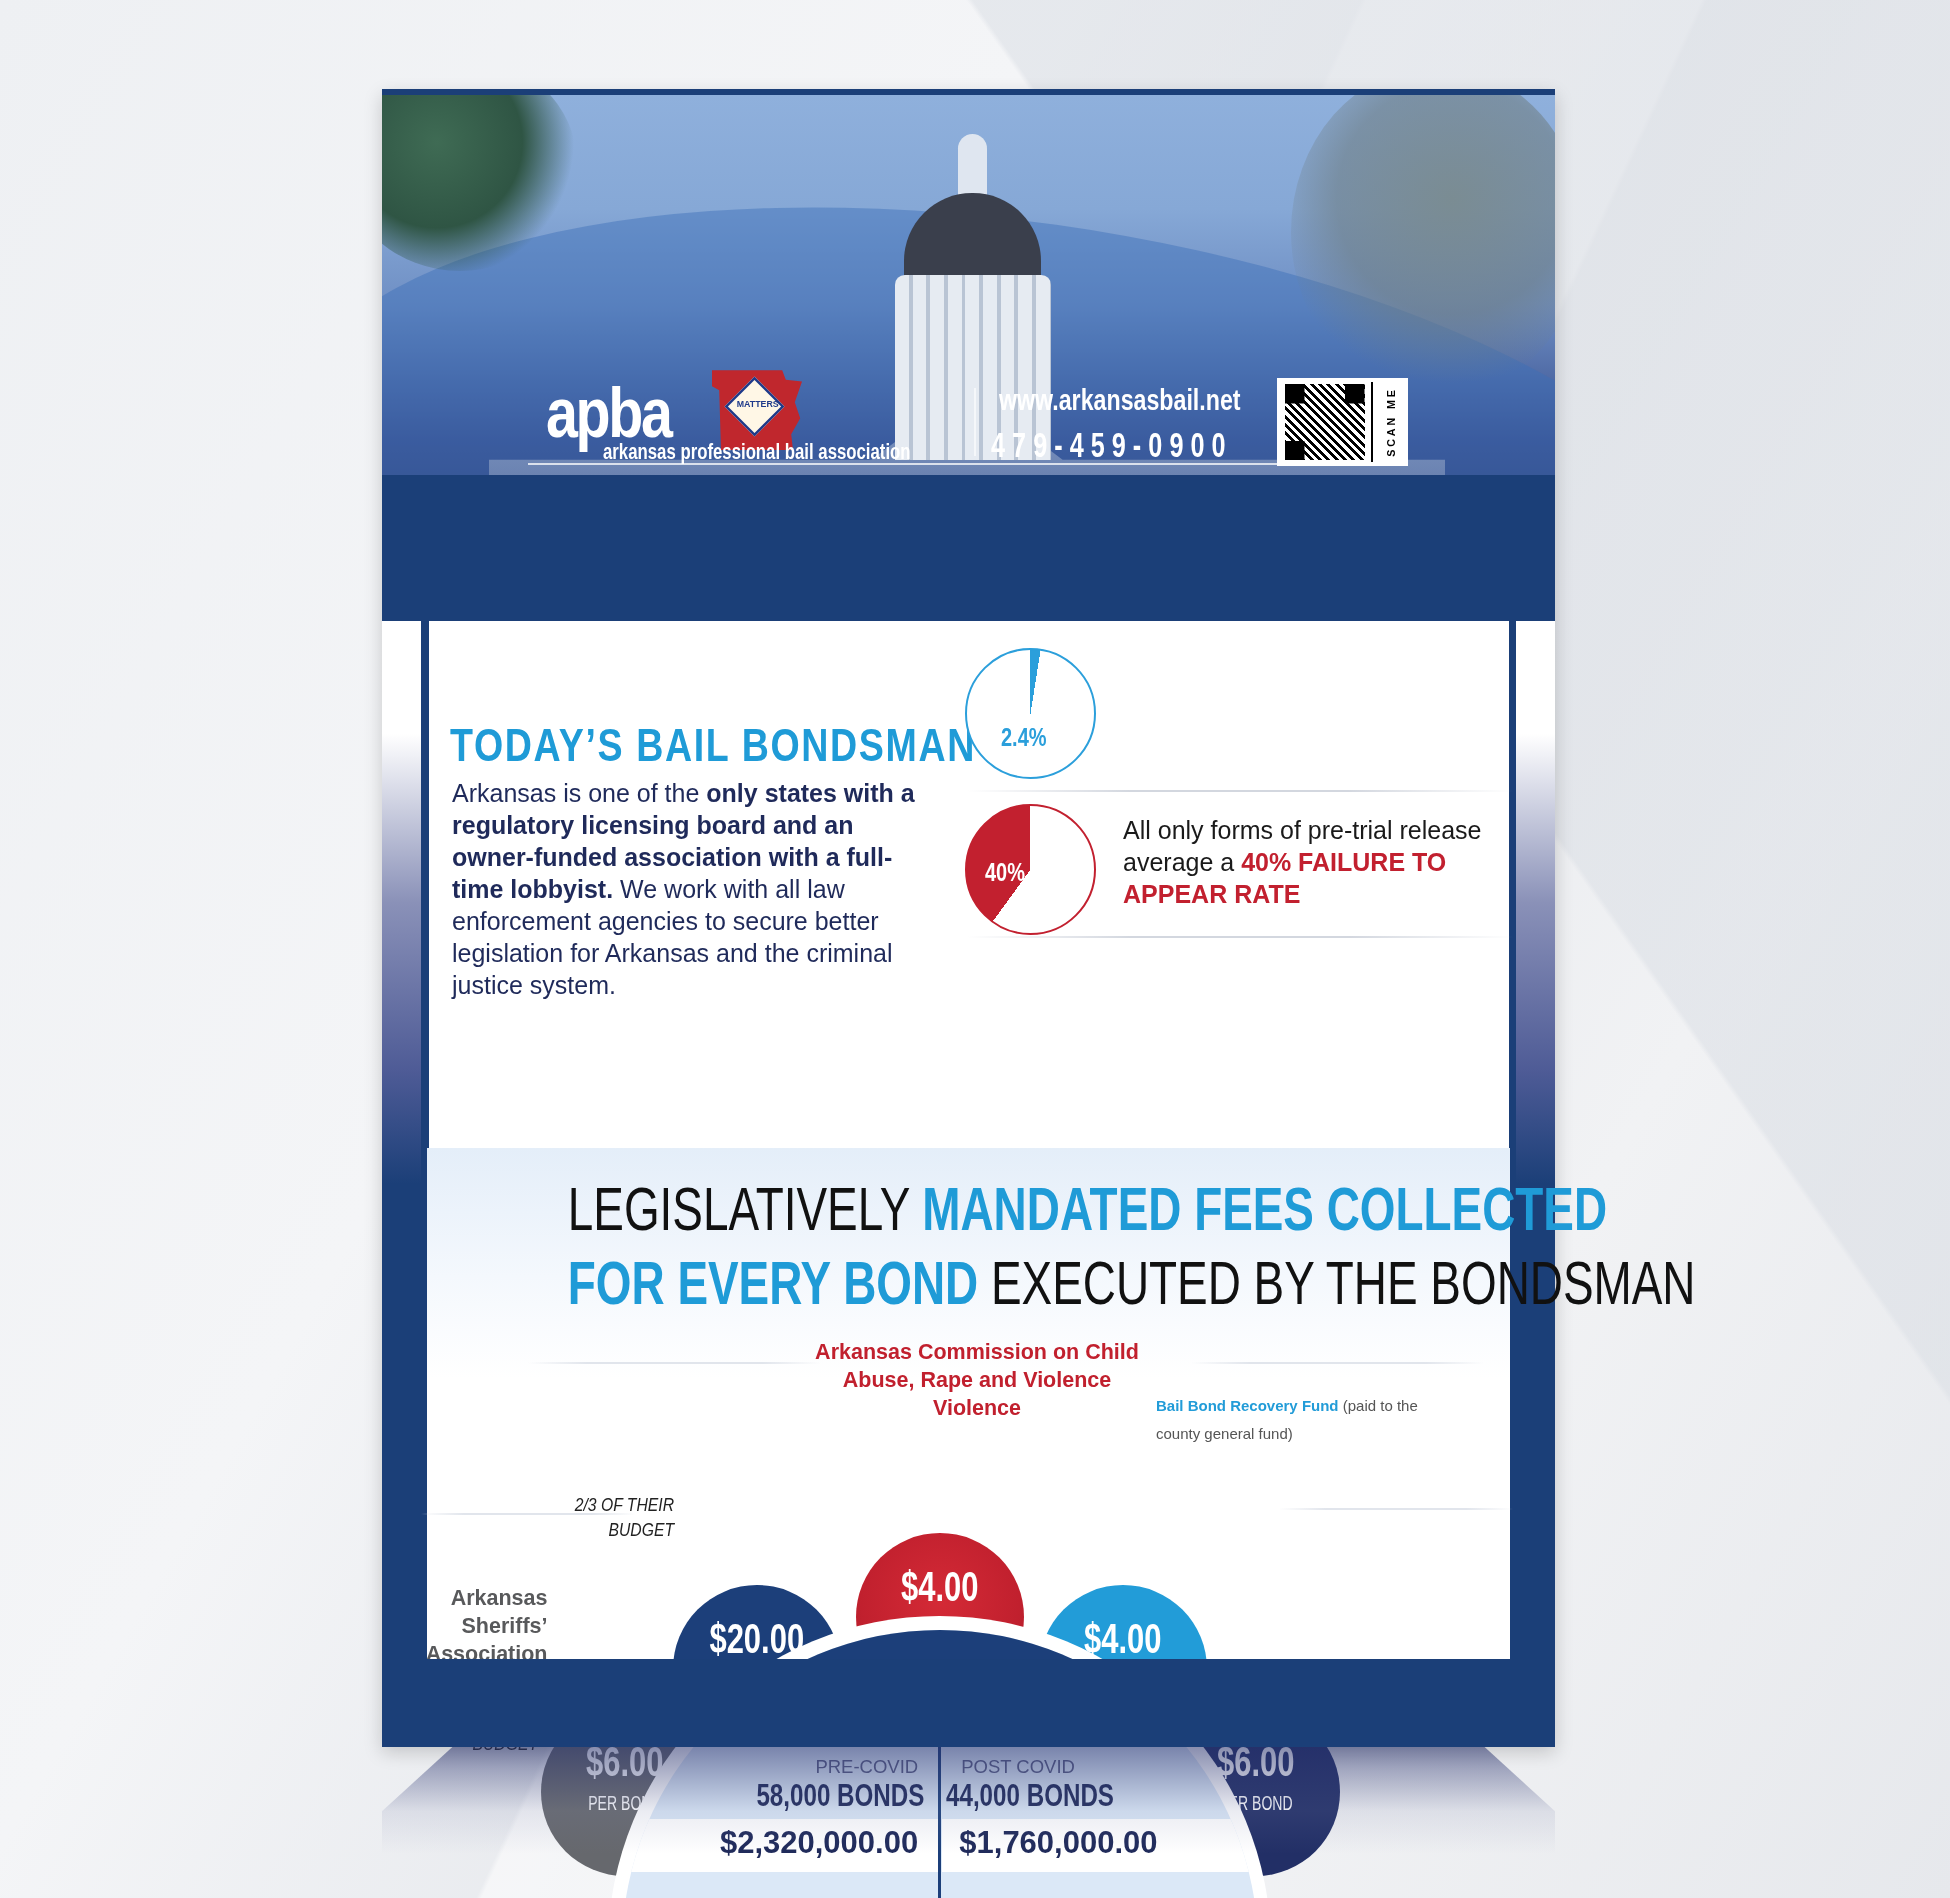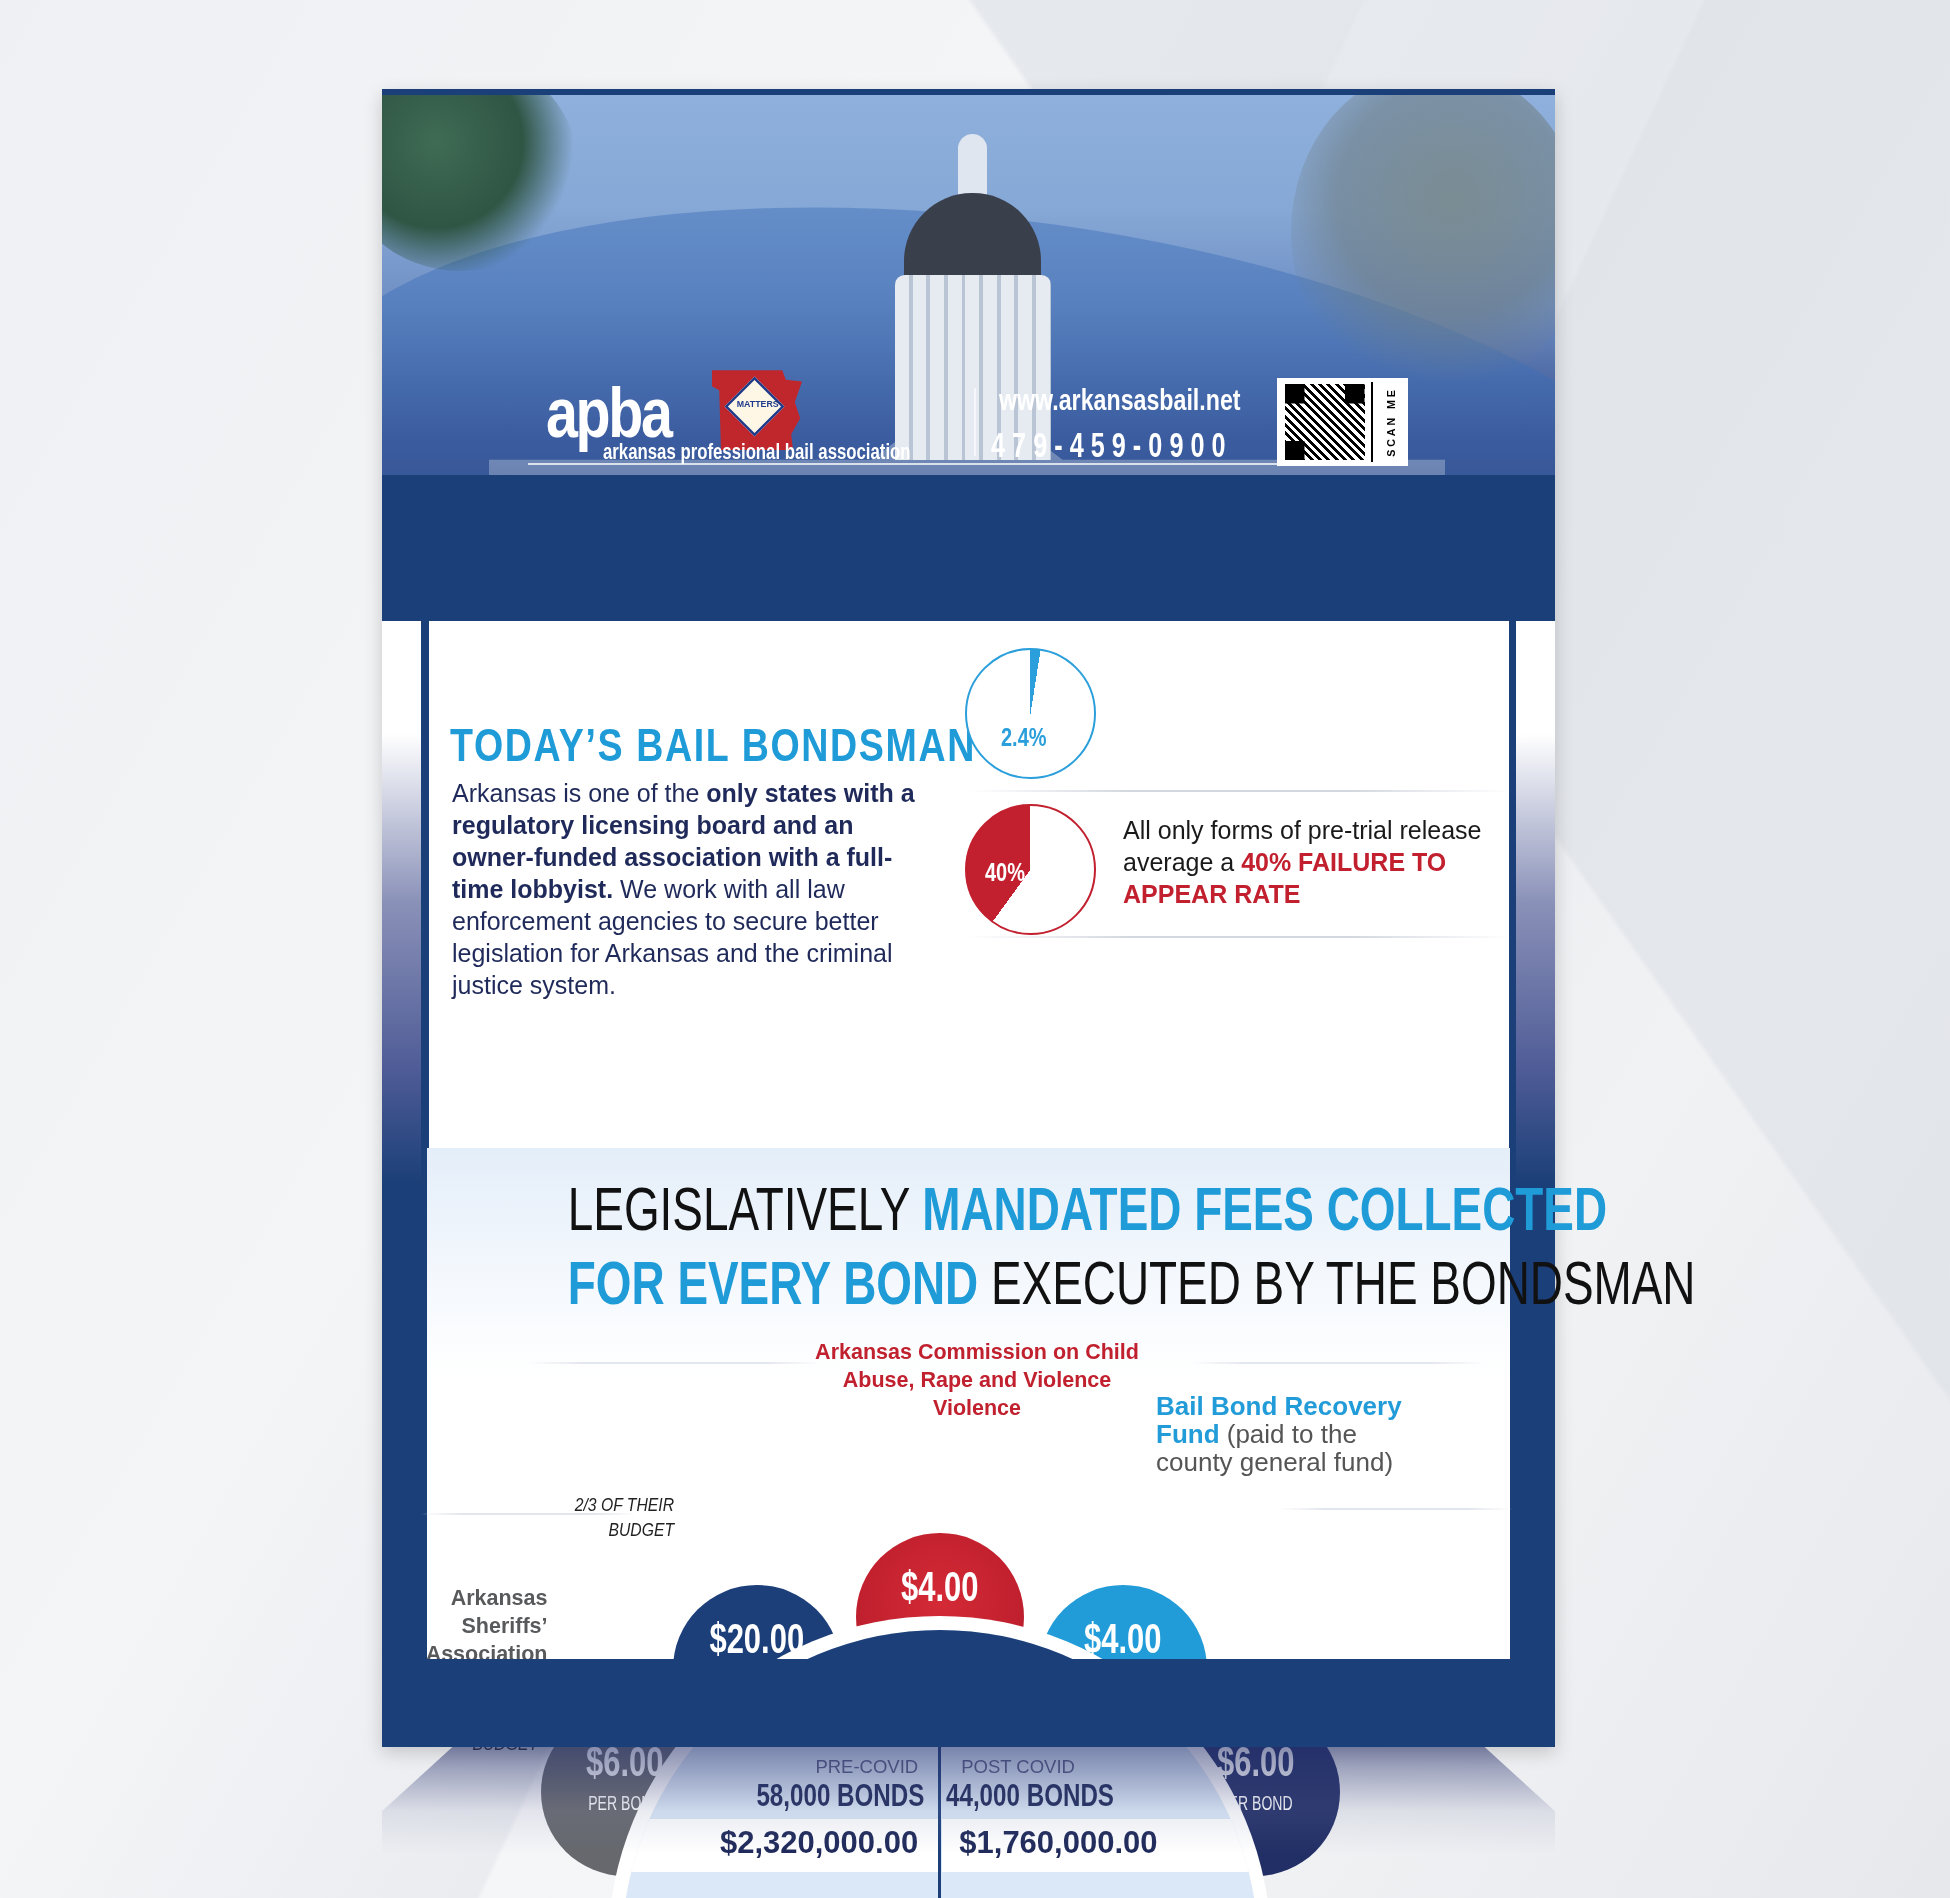--- a/index.html
+++ b/index.html
@@ -218,21 +218,21 @@
       <span class="line"><span class="blue">FOR EVERY BOND</span><span class="dark"> EXECUTED BY THE BONDSMAN</span></span>
     </div>
 
     <div class="leader" style="left:146px; top:741px; width:293px;"></div>
     <div class="leader" style="left:809px; top:741px; width:293px;"></div>
     <div class="leader" style="left:39px; top:892px; width:215px;"></div>
     <div class="leader" style="left:897px; top:887px; width:234px;"></div>
 
     <div class="org" style="left:429px; top:717px; width:332px; text-align:center; color:#c1202e;">Arkansas Commission on Child Abuse, Rape and Violence Violence</div>
     <div class="org-note" style="left:146px; top:871px; width:146px;">2/3 OF THEIR BUDGET</div>
-    <div class="org" style="left:774px; top:771px; width:283px; font-size:26px; color:#555;"><span style="color:#229cd8;">Bail Bond Recovery Fund</span><span style="font-weight:normal;"> (paid to the county general fund)</span></div>
+    <div class="org" style="left:774px; top:771px; width:283px; font-size:15px; color:#555;"><span style="color:#229cd8;">Bail Bond Recovery Fund</span><span style="font-weight:normal;"> (paid to the county general fund)</span></div>
     <div class="org" style="left:19.5px; top:963px; width:146px; text-align:right; color:#58595b;">Arkansas Sheriffs’ Association</div>
     <div class="org-note" style="left:39px; top:1060px; width:117px;">100% OF THE BUDGET</div>
 
     <div class="bubble b-red">
       <div class="amt" style="top:29px;"><span>$4.00</span></div>
       <div class="per" style="top:84px;"><span>PER BOND</span></div>
     </div>
     <div class="bubble b-navy1">
       <div class="amt" style="top:29px;"><span>$20.00</span></div>
       <div class="per" style="top:86px; left:-21.5px;"><span>PER BOND</span></div>

